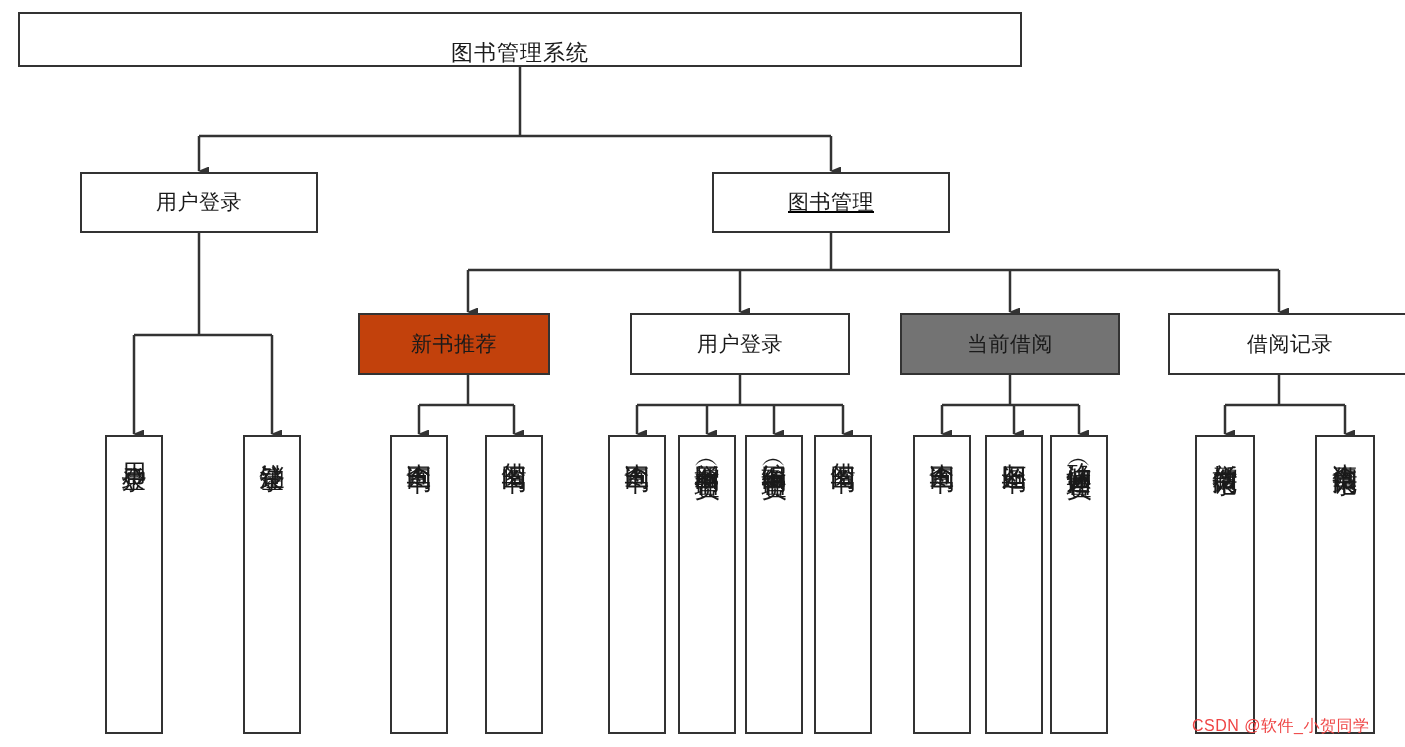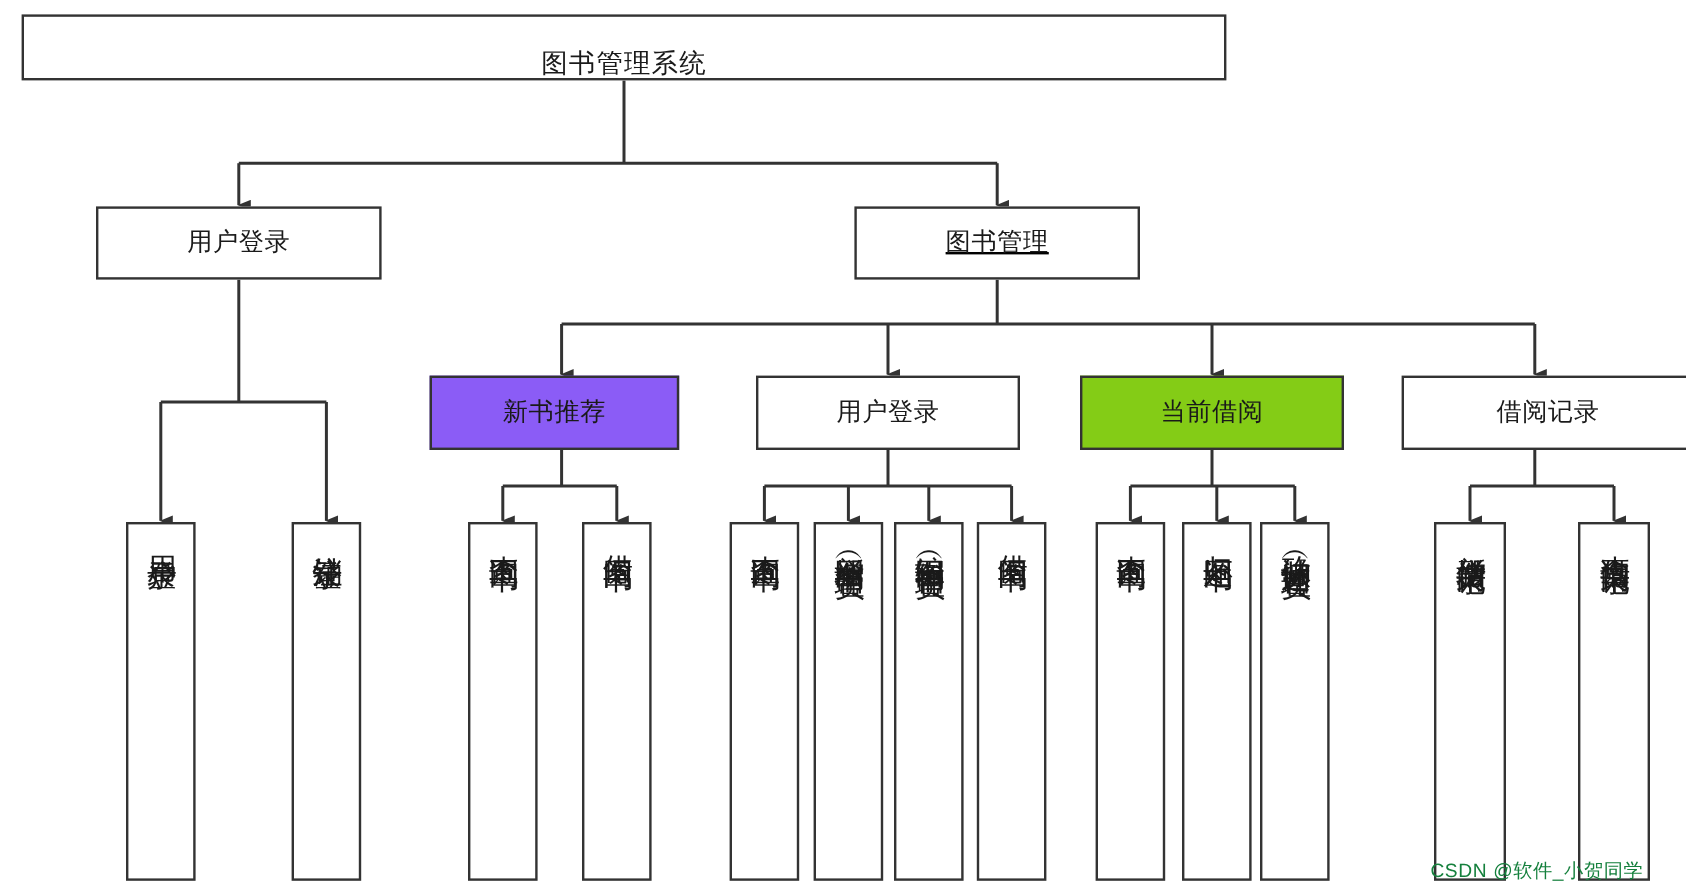--- a/index.html
+++ b/index.html
@@ -56,21 +56,21 @@
   }
   .node.vert .node-label {
     writing-mode: vertical-rl;
     text-orientation: upright;
     font-size: 25px;
     letter-spacing: 2px;
     line-height: 1;
   }
   .watermark {
     position: absolute;
-    color: #15803d;
+    color: #ef4444;
     font-size: 16px;
     white-space: nowrap;
     letter-spacing: 0.5px;
     pointer-events: none;
   }
 </style>
 </head>
 <body>
 
 <div id="canvas">
@@ -119,27 +119,27 @@
   <div id="node-layer">
       <div class="node horiz root" style="left: 18px; top: 12px; width: 1004px; height: 55px; border-color: rgb(51, 51, 51); background: rgb(255, 255, 255);">
         <span class="node-label" style="color: rgb(26, 26, 26);">图书管理系统</span>
       </div>
       <div class="node horiz" style="left: 80px; top: 172px; width: 238px; height: 61px; border-color: rgb(51, 51, 51); background: rgb(255, 255, 255);">
         <span class="node-label" style="color: rgb(26, 26, 26);">用户登录</span>
       </div>
       <div class="node horiz" style="left: 712px; top: 172px; width: 238px; height: 61px; border-color: rgb(51, 51, 51); background: rgb(255, 255, 255); text-decoration: underline;">
         <span class="node-label" style="color: rgb(26, 26, 26);">图书管理</span>
       </div>
-      <div class="node horiz" style="left: 358px; top: 313px; width: 208px; height: 62px; border-color: rgb(51, 51, 51); background: #8b5cf6;">
+      <div class="node horiz" style="left: 358px; top: 313px; width: 192px; height: 62px; border-color: rgb(51, 51, 51); background: #c2410c;">
         <span class="node-label" style="color: rgb(26, 26, 26);">新书推荐</span>
       </div>
       <div class="node horiz" style="left: 630px; top: 313px; width: 220px; height: 62px; border-color: rgb(51, 51, 51); background: rgb(255, 255, 255);">
         <span class="node-label" style="color: rgb(26, 26, 26);">用户登录</span>
       </div>
-      <div class="node horiz" style="left: 900px; top: 313px; width: 220px; height: 62px; border-color: rgb(51, 51, 51); background: #84cc16;">
+      <div class="node horiz" style="left: 900px; top: 313px; width: 220px; height: 62px; border-color: rgb(51, 51, 51); background: #737373;">
         <span class="node-label" style="color: rgb(26, 26, 26);">当前借阅</span>
       </div>
       <div class="node horiz" style="left: 1168px; top: 313px; width: 244px; height: 62px; border-color: rgb(51, 51, 51); background: rgb(255, 255, 255);">
         <span class="node-label" style="color: rgb(26, 26, 26);">借阅记录</span>
       </div>
       <div class="node vert" style="left: 105px; top: 435px; width: 58px; height: 299px; border-color: rgb(51, 51, 51); background: rgb(255, 255, 255);">
         <span class="node-label" style="color: rgb(26, 26, 26);">用户登录</span>
       </div>
       <div class="node vert" style="left: 243px; top: 435px; width: 58px; height: 299px; border-color: rgb(51, 51, 51); background: rgb(255, 255, 255);">
         <span class="node-label" style="color: rgb(26, 26, 26);">注销登录</span>

